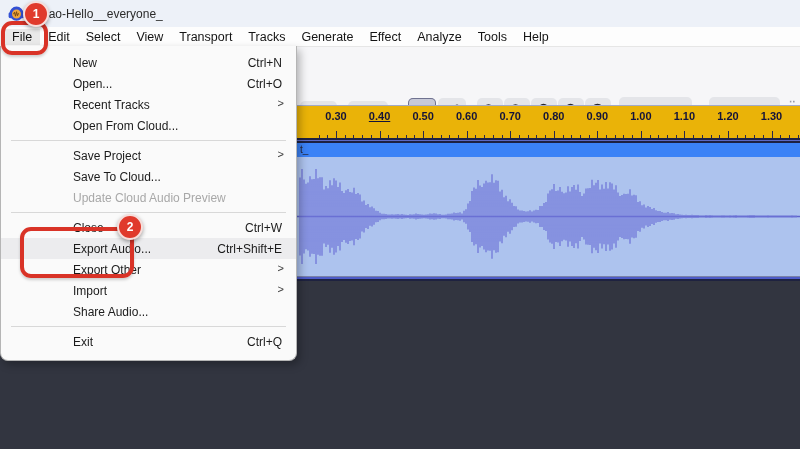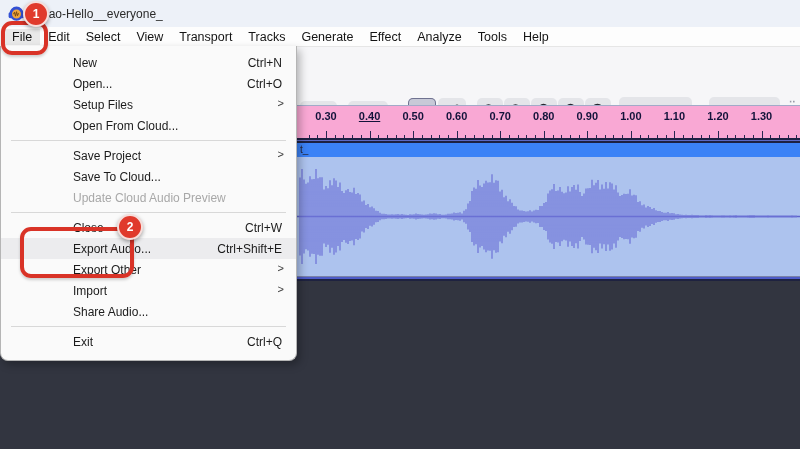--- a/index.html
+++ b/index.html
@@ -28,21 +28,21 @@
   .tbtn svg{display:block;}
   .rec-dot{width:20px;height:20px;border-radius:50%;}
   .big-label-btn{flex-direction:column;gap:1px;font-size:12px;color:#1c1c24;padding-top:4px;}
   .grip{position:absolute;width:6px;
     background-image:radial-gradient(circle,#989aa8 1px,transparent 1.2px);
     background-size:3.2px 5.2px;}
   .ibeam{font-family:"DejaVu Serif",serif;font-size:17px;font-weight:bold;line-height:1;}
   .star{font-size:24px;line-height:12px;font-weight:bold;}
 
   
-  .ruler{position:absolute;top:105px;left:8px;right:0;height:33px;background:#f9a8d4;
+  .ruler{position:absolute;top:105px;left:18px;right:0;height:33px;background:#eab308;
     border-top:1px solid #a2aac8;}
   .rlabel{position:absolute;top:4px;font-size:11px;font-weight:bold;color:#13133a;
     transform:translateX(-50%);}
   .tick{position:absolute;bottom:0;width:1px;background:#272750;}
   .band-top{position:absolute;top:138px;left:0;right:0;height:5px;
     background:linear-gradient(#1d2142 0 2px,#5b69c4 2px 3px,#1d2142 3px 5px);}
   .name-strip{position:absolute;top:143px;left:0;right:0;height:14px;background:#3b82f6;}
   .name-strip .frag{position:absolute;left:300px;top:1px;font-size:10px;color:#25253a;}
   .track{position:absolute;top:157px;left:0;right:0;height:119px;background:#adc3ee;}
   .band-bottom{position:absolute;top:276px;left:0;right:0;height:5px;
@@ -310,21 +310,21 @@
   <div class="filemenu" id="filemenu">
       <div class="mi">
         <span class="lbl">New</span>
         <span class="sc">Ctrl+N</span>
       </div>
       <div class="mi">
         <span class="lbl">Open...</span>
         <span class="sc">Ctrl+O</span>
       </div>
       <div class="mi">
-        <span class="lbl">Setup Files</span>
+        <span class="lbl">Recent Tracks</span>
         <span class="sub">&gt;</span>
       </div>
       <div class="mi">
         <span class="lbl">Open From Cloud...</span>
       </div>
       <div class="msep"></div>
       <div class="mi">
         <span class="lbl">Save Project</span>
         <span class="sub">&gt;</span>
       </div>

